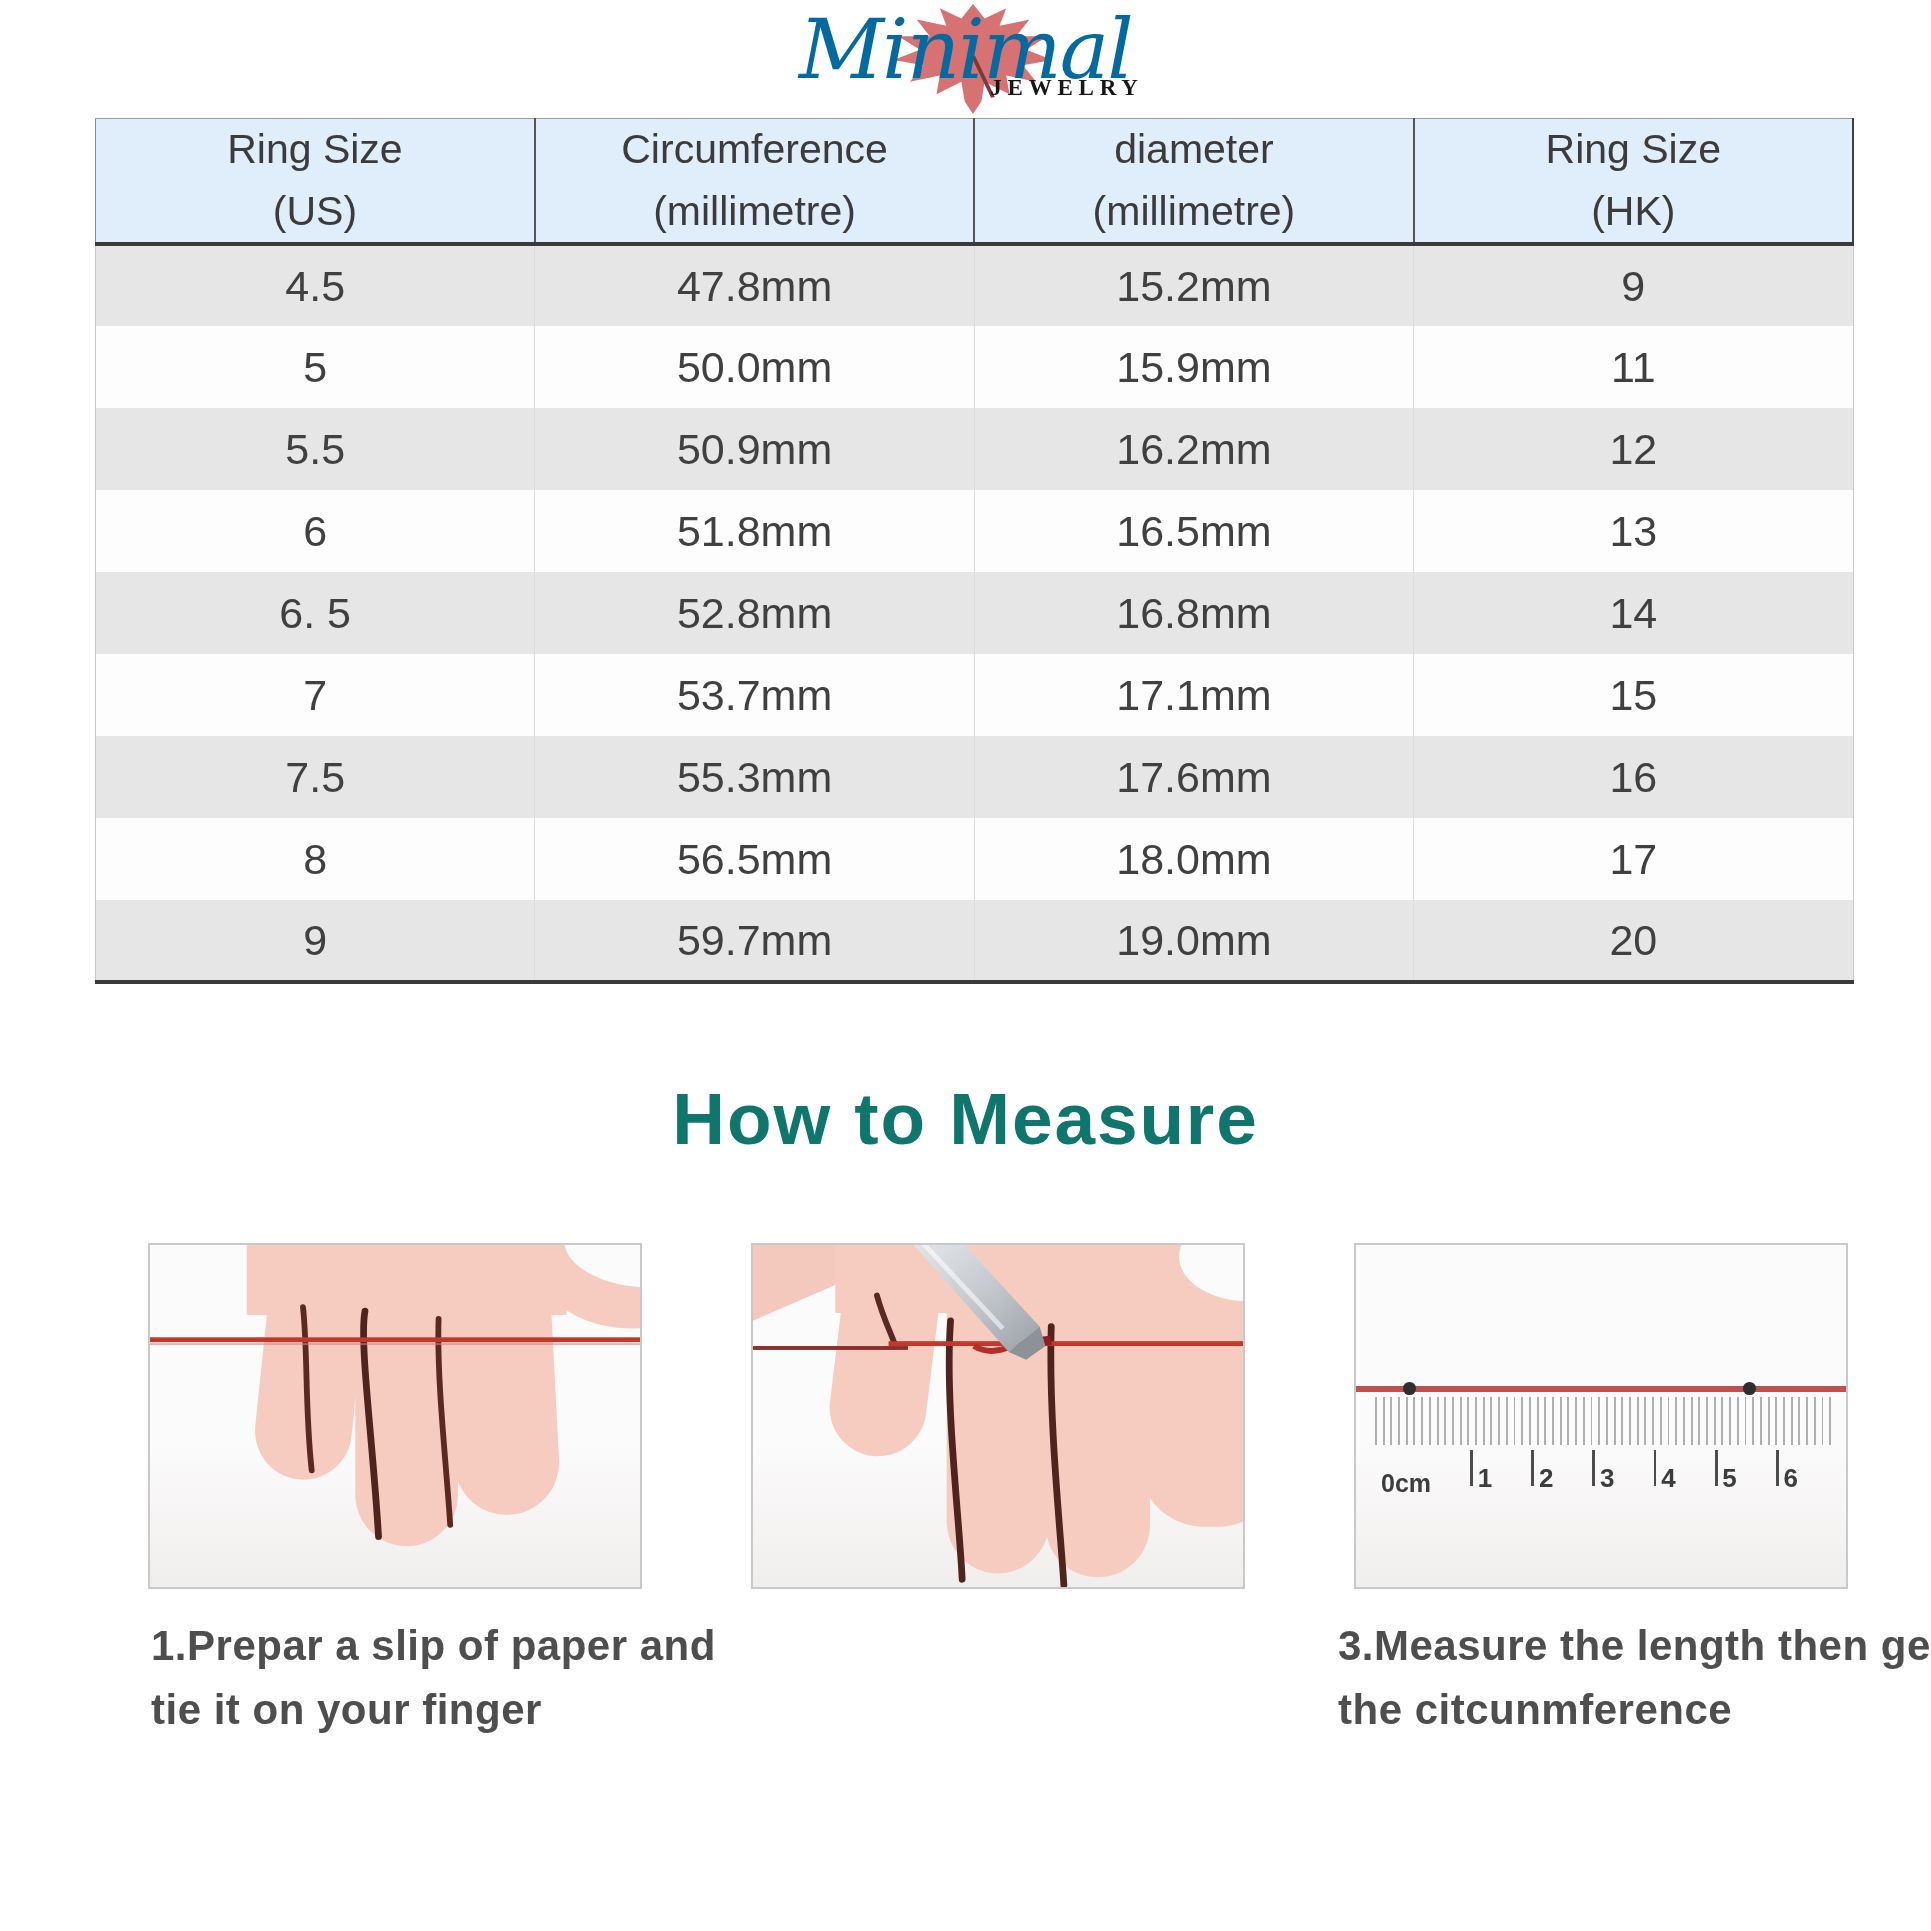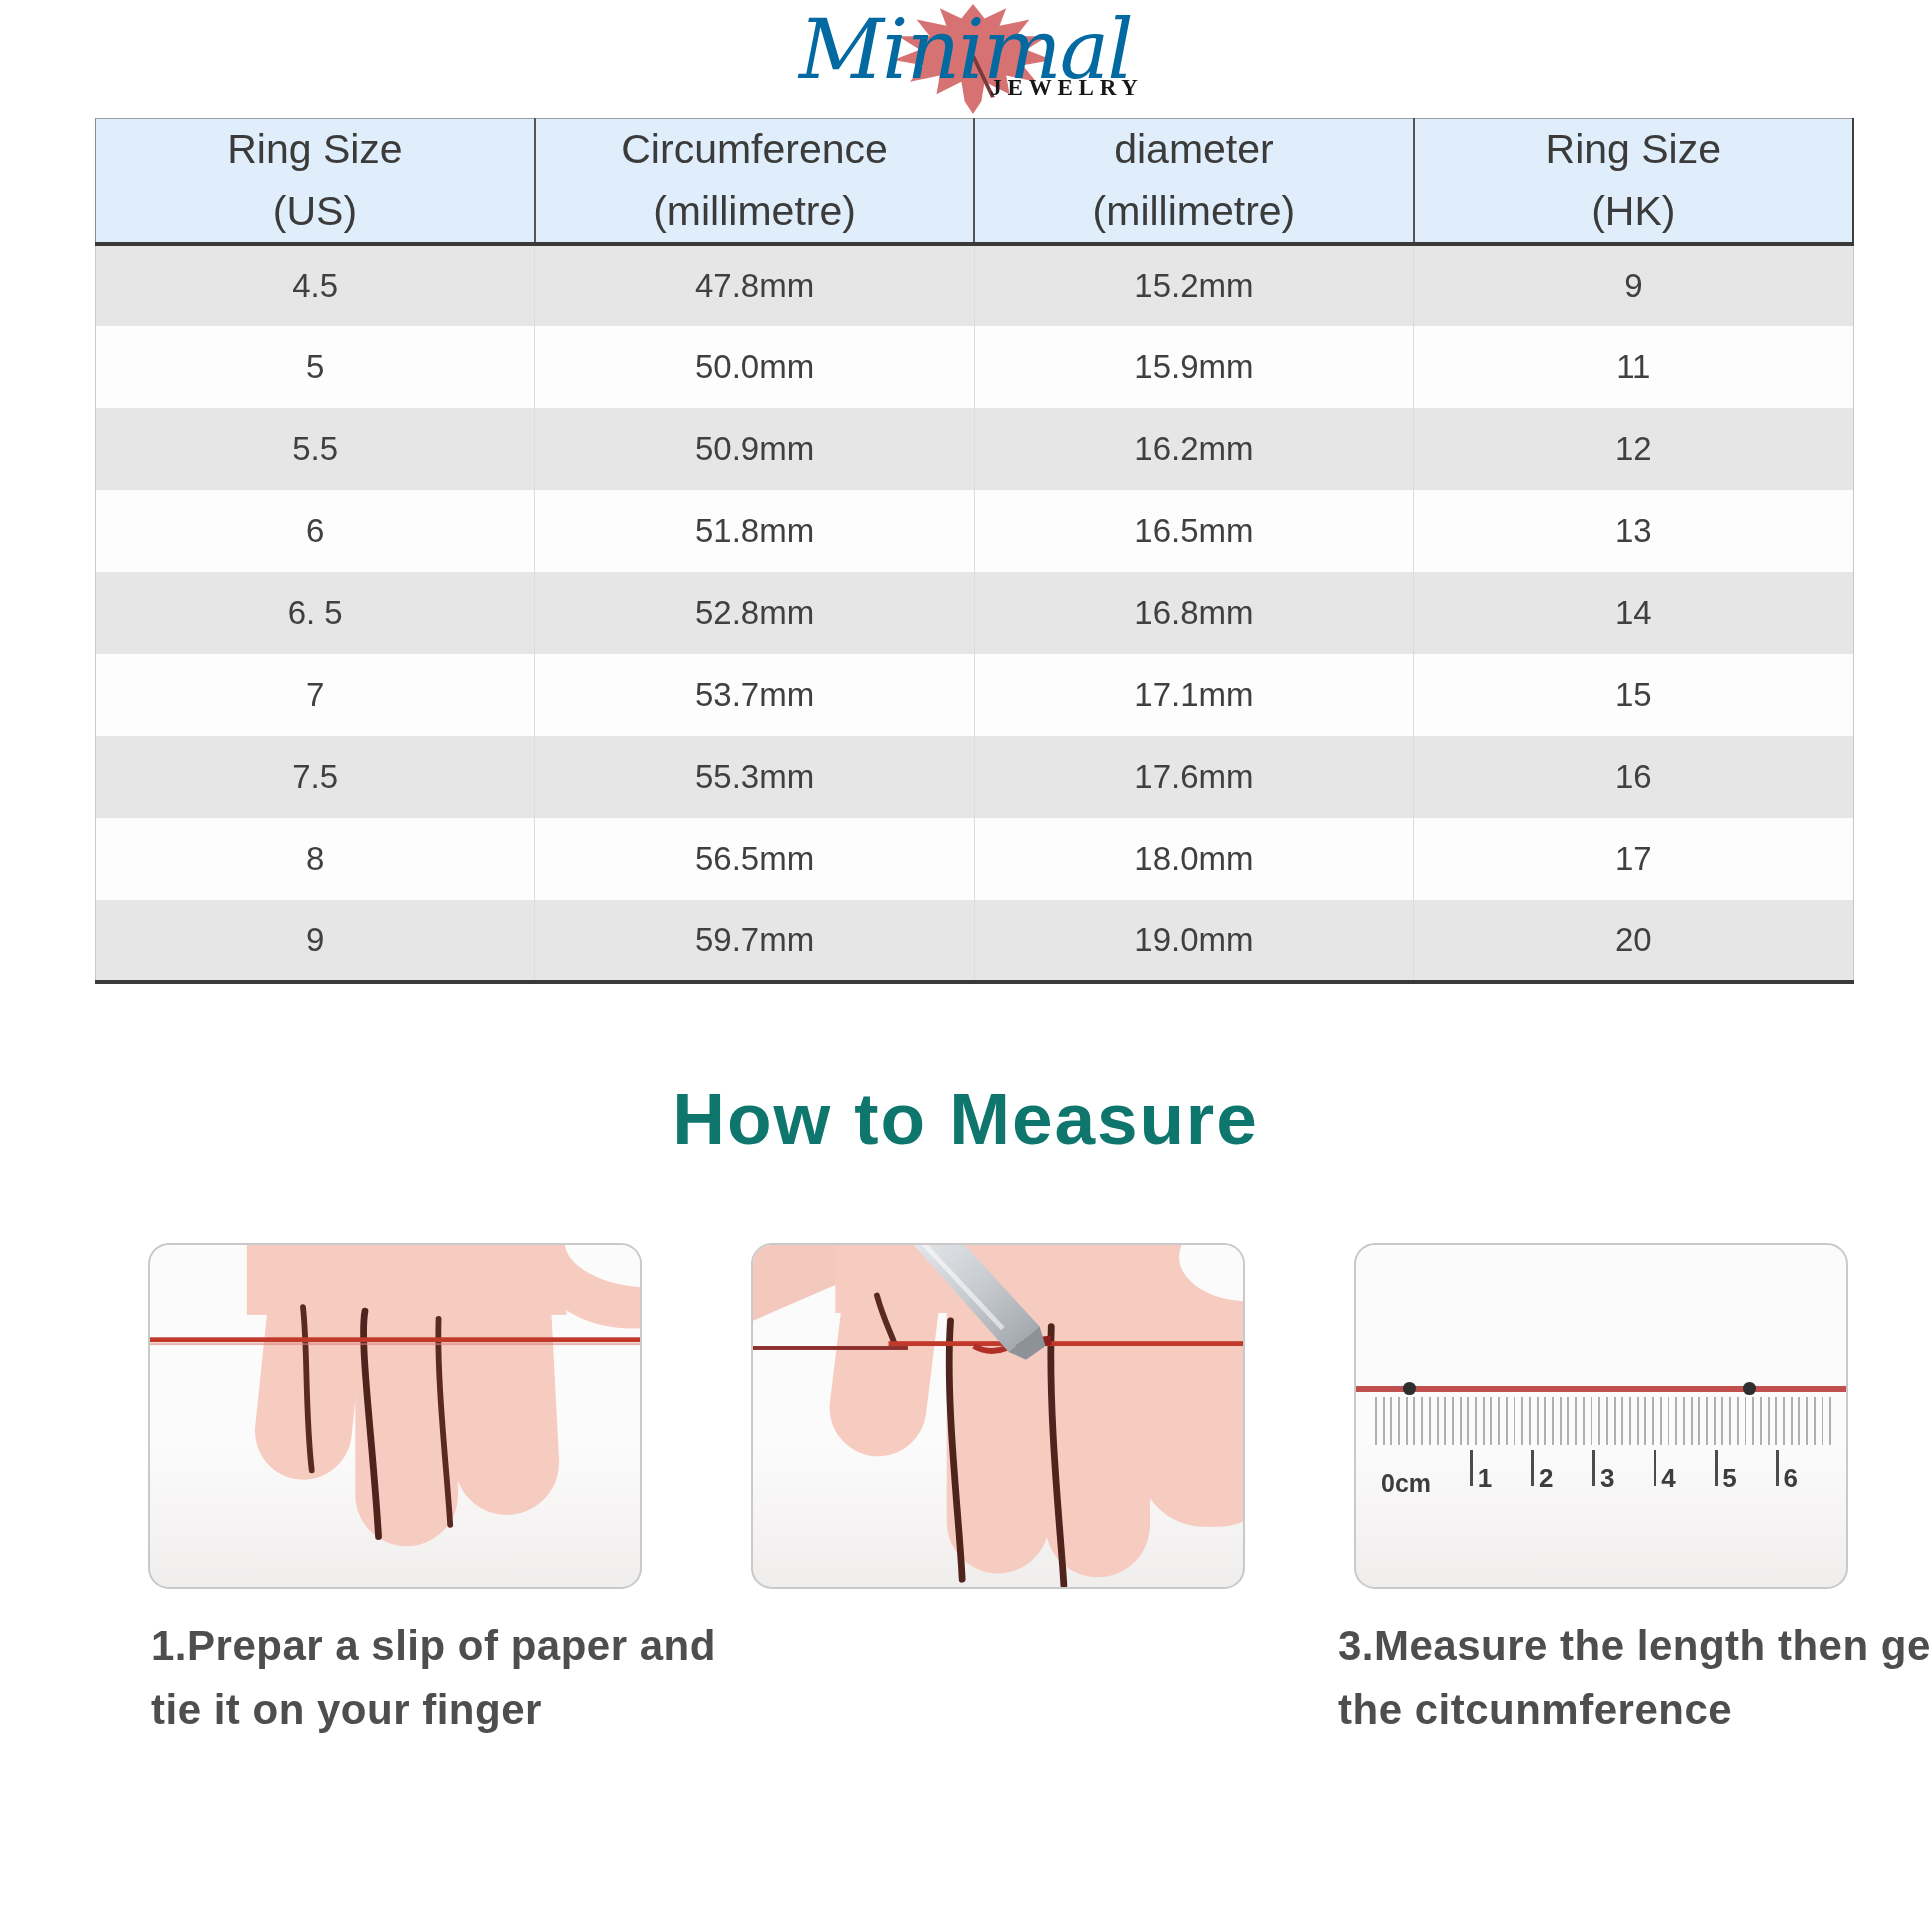--- a/index.html
+++ b/index.html
@@ -33,37 +33,37 @@
     background:#e0edfa; height:124px; vertical-align:middle; text-align:center;
     font-size:41px; font-weight:400; color:#3b3b3b; line-height:1.5;
     border-top:1.9px solid #9c9c9c; border-bottom:4.8px solid #3a3a3a;
   }
   .size-chart thead th + th { border-left:2.9px solid #565656; }
   .size-chart thead th:first-child { border-left:1.9px solid #8b8b8b; }
   .size-chart thead th:last-child { border-right:2.9px solid #3f3f3f; }
   .size-chart thead th span { display:block; }
   .size-chart tbody td {
     height:82px; text-align:center; vertical-align:middle;
-    font-size:33px; color:#404040; background:#fdfdfd;
+    font-size:43px; color:#404040; background:#fdfdfd;
   }
   .size-chart tbody tr:nth-child(odd) td { background:#e6e6e6; }
   .size-chart tbody td + td { border-left:1.9px solid #dcdcdc; }
   .size-chart tbody td:first-child { border-left:1.9px solid #c9c9c9; }
   .size-chart tbody td:last-child { border-right:1.9px solid #c9c9c9; }
   .size-chart tbody tr:last-child td { border-bottom:4.8px solid #3a3a3a; }
 
   
   .htm-title {
     margin-top:93px; text-align:center;
     font-size:73px; font-weight:600; letter-spacing:1.9px; color:#0f766e;
   }
 
   .panels { display:flex; gap:109px; margin:83px 0 0 148px; }
   .panel {
-    width:494px; height:346px; border:2.9px solid #c9c9c9; border-radius:21px;
+    width:494px; height:346px; border:2.9px solid #c9c9c9; border-radius:0;
     background:linear-gradient(#fcfbfb 58%, #f0eeed); overflow:hidden; position:relative;
   }
   .panel svg { display:block; width:100%; height:100%; }
 
   
   .r-line { position:absolute; left:-2.9px; right:-2.9px; top:141px; height:5.8px; background:#c0504d; }
   .r-dot { position:absolute; top:-3.9px; width:12.6px; height:12.6px; border-radius:50%; background:#2f2f2f; }
   .r-dot.d1 { left:50px; } .r-dot.d2 { left:390px; }
   .r-mm {
     position:absolute; left:19.3px; right:9.7px; top:152px; height:48px; opacity:.7;

